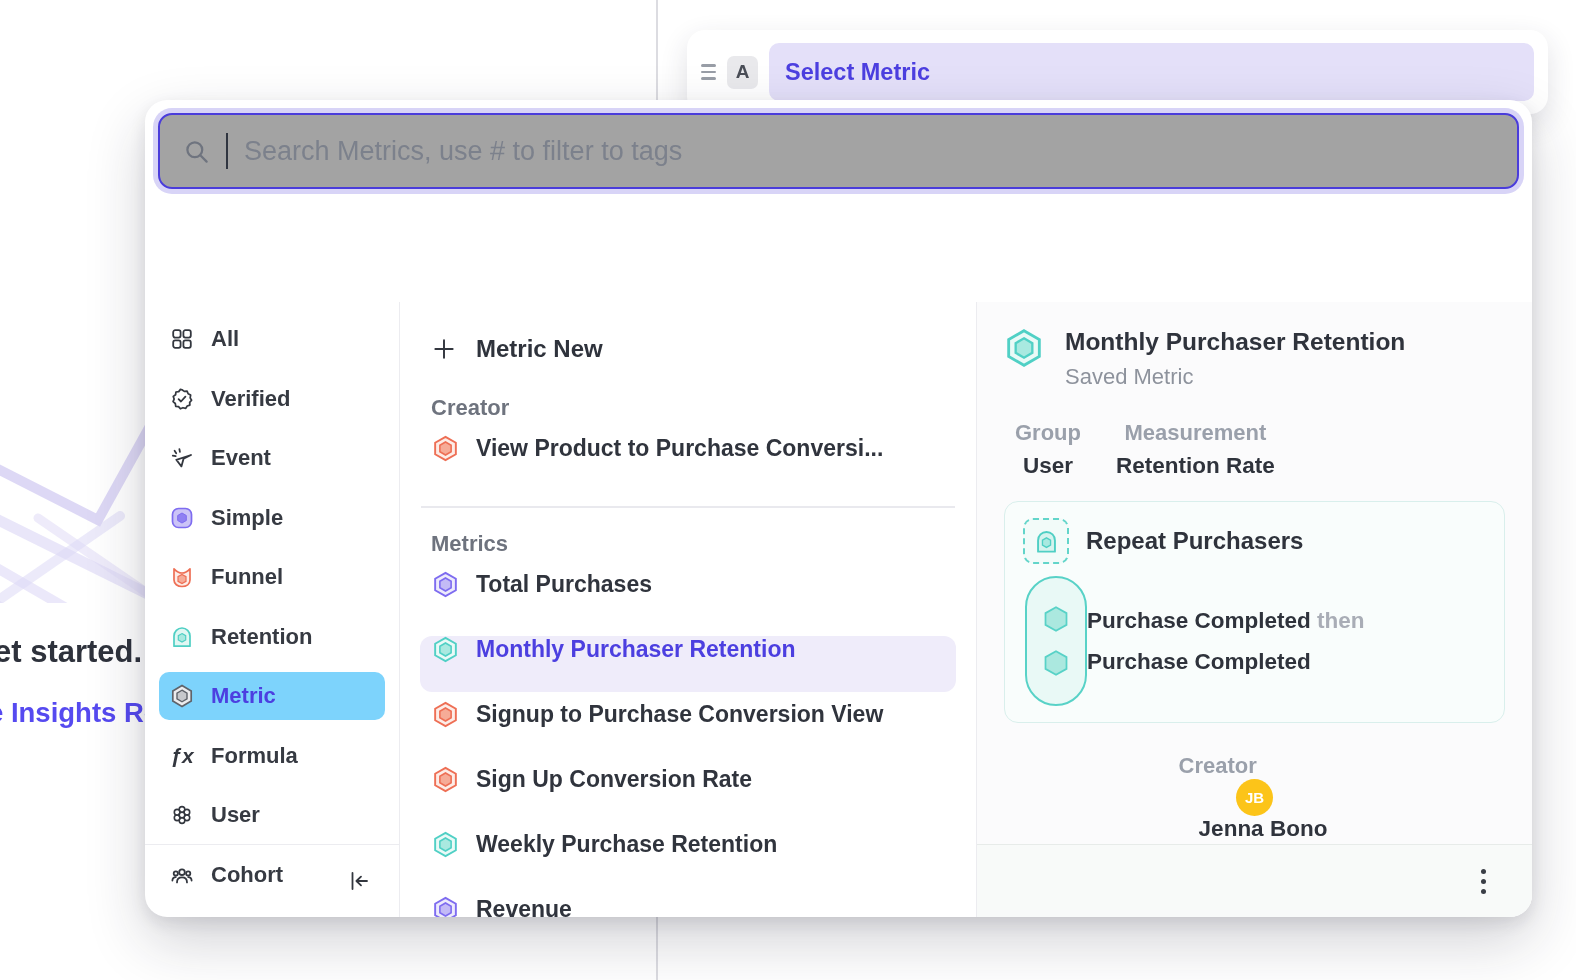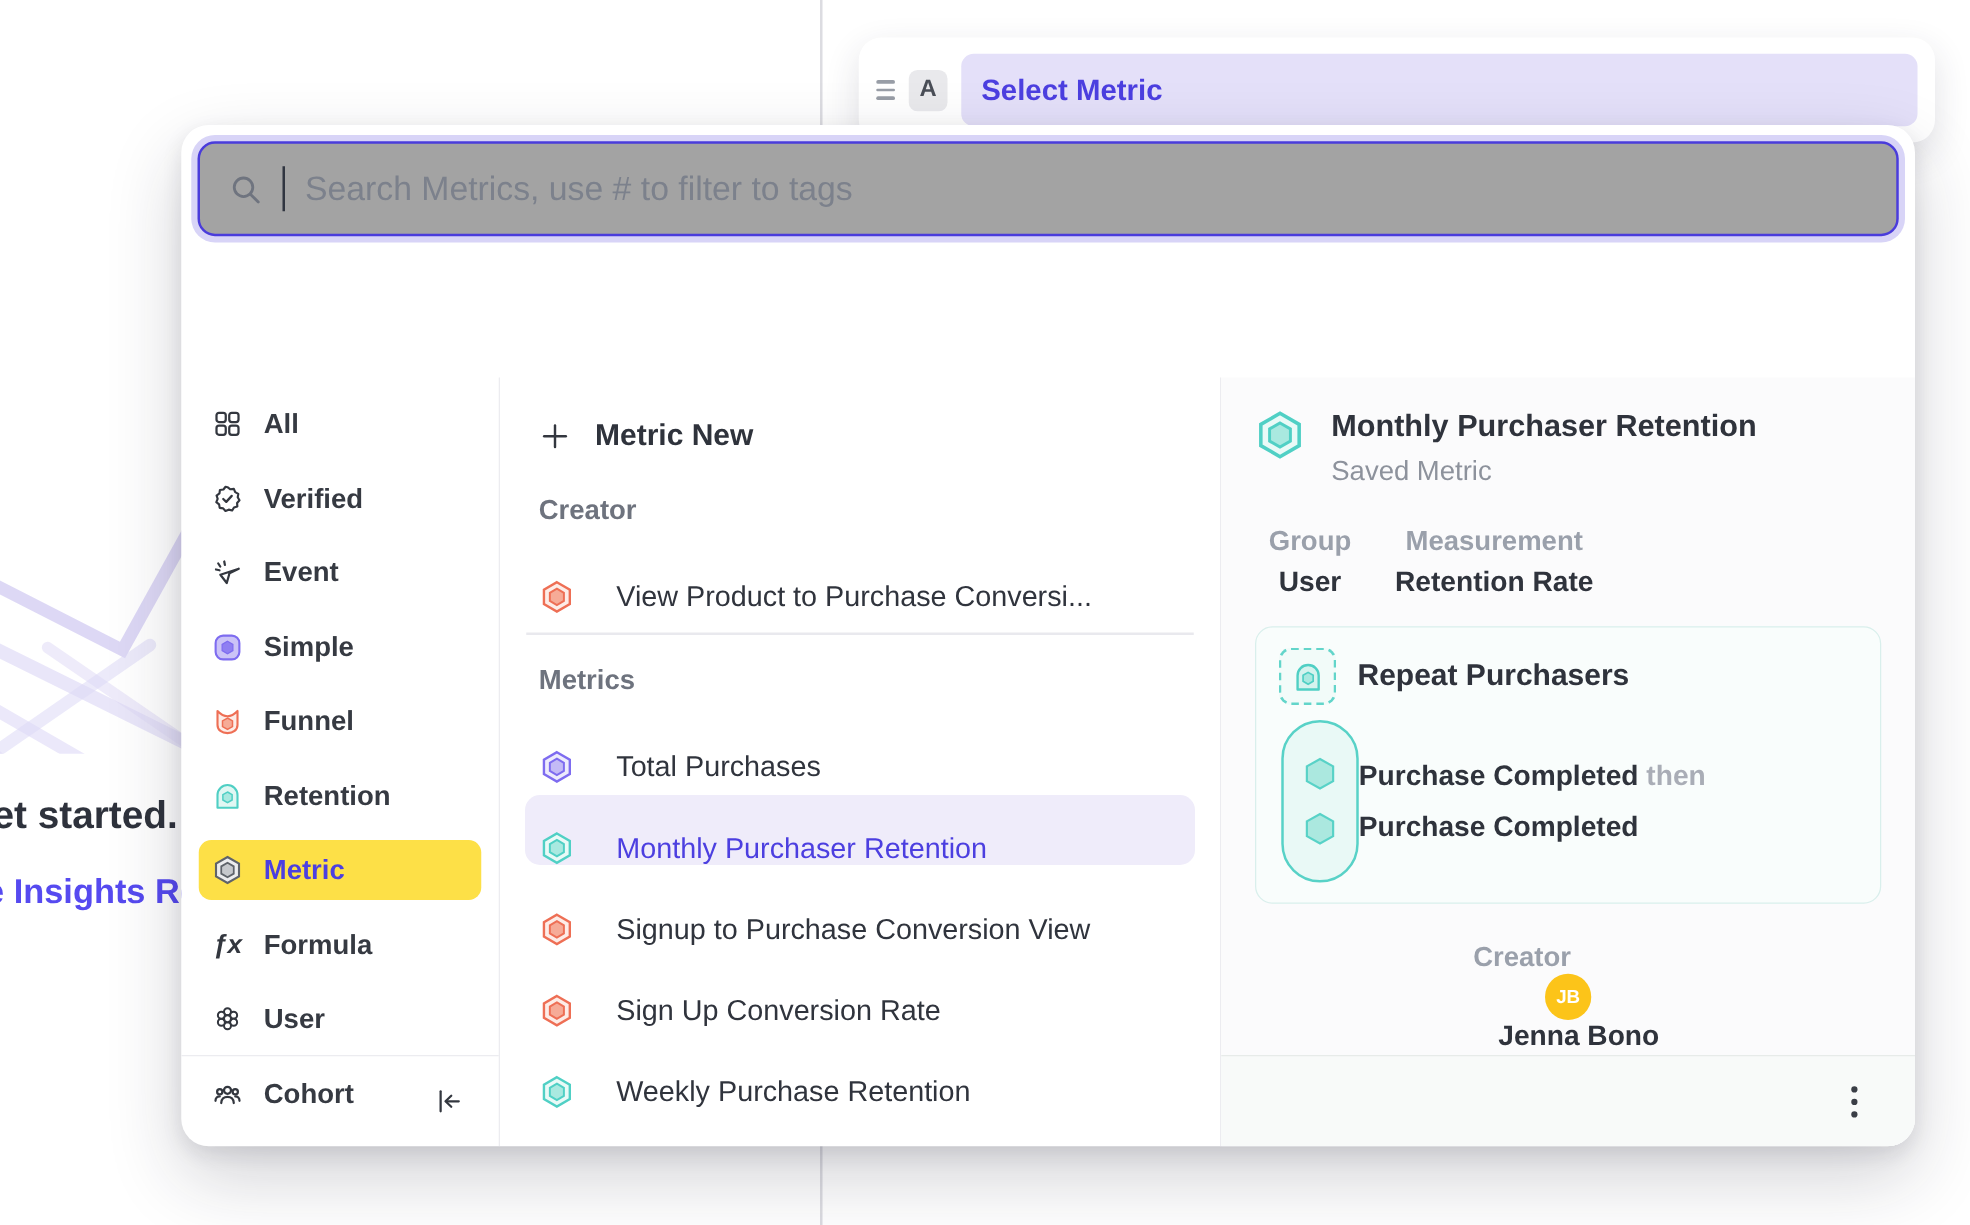--- a/index.html
+++ b/index.html
@@ -34,33 +34,33 @@
   .search-caret { width:2px; height:36px; background:#303540; }
   .search-input { flex:1; border:none; outline:none; font-size:27px; color:#2f333c; font-family:inherit; background:transparent; }
   .search-input::placeholder { color:#7c818c; }
 
   .columns { position:absolute; top:202px; left:0; right:0; bottom:0; display:flex; }
 
   
   .side { width:255px; border-right:1.5px solid #ececf0; position:relative; padding-top:13px; }
   .side-item { height:48px; margin:0 14px 11.5px; padding:0 11px; border-radius:10px; display:flex;
     align-items:center; gap:17px; font-size:22px; font-weight:600; color:#363a42; cursor:default; }
-  .side-item.sel { background:#fde047; color:#4c3fe0; }
+  .side-item.sel { background:#7dd3fc; color:#4c3fe0; }
   .side-item .ic { width:24px; height:24px; flex:0 0 24px; display:flex; align-items:center; justify-content:center; }
   .formula-glyph { font-size:21px; font-weight:700; font-style:italic; color:#33373f; }
   .side-footer { position:absolute; bottom:0; left:0; right:0; height:73px; border-top:1.5px solid #ececf0;
     display:flex; align-items:center; justify-content:flex-end; padding-right:27px; }
 
   
   .mid { width:577px; border-right:1.5px solid #ececf0; position:relative; padding:24px 20px; }
   .create-row { height:46px; display:flex; align-items:center; gap:19px; padding:0 11px;
     font-size:24px; font-weight:700; color:#2f333c; }
   .sect-label { margin:23px 0 0 11px; font-size:22px; font-weight:600; color:#6e737e; }
-  .m-row { height:56px; display:flex; align-items:flex-end; gap:34px; padding:0 12px; border-radius:12px;
-    font-size:23px; font-weight:400; color:#30343d; margin-bottom:9px; white-space:nowrap; }
+  .m-row { height:56px; display:flex; align-items:flex-start; gap:17px; padding:0 12px; border-radius:12px;
+    font-size:23px; font-weight:700; color:#30343d; margin-bottom:9px; white-space:nowrap; }
   .m-row.sel { background:#efecfa; color:#4c3fe0; }
   .recent-wrap { margin-top:14px; }
   .mid-divider { height:1.5px; background:#e9e9ee; margin:15px 1px 0; }
   .rows-wrap { margin-top:14px; }
 
   
   .detail { flex:1; background:#fbfbfc; position:relative; padding:26px 27px; }
   .d-head { display:flex; gap:21px; }
   .d-title { font-size:24.5px; font-weight:700; color:#2f333c; }
   .d-sub { font-size:22px; color:#8d929c; margin-top:8px; }

